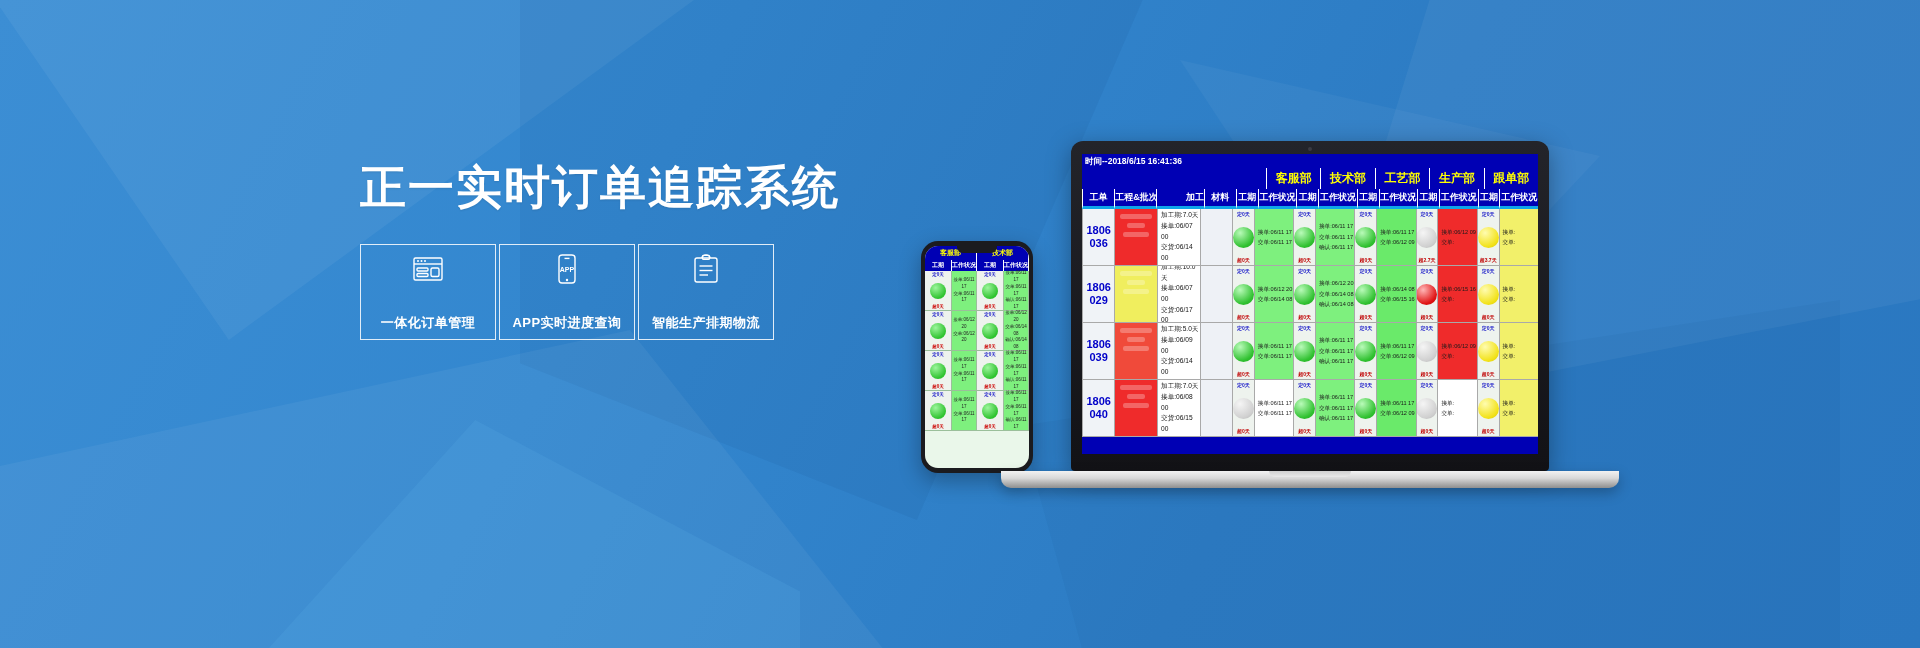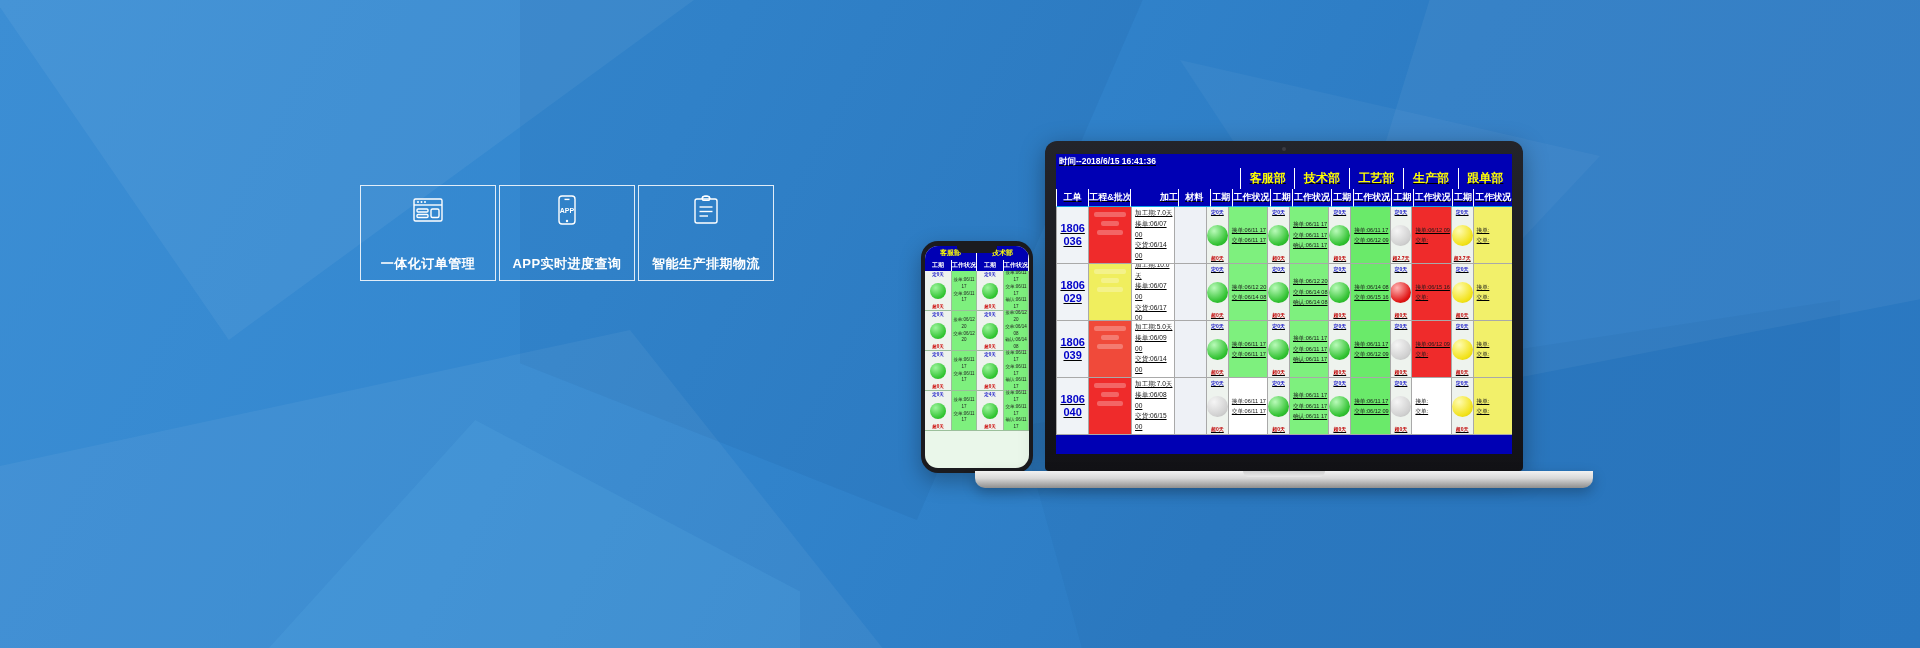--- a/index.html
+++ b/index.html
@@ -98,21 +98,21 @@
     background: #7ef07e; position: relative;
   }
   .ph-cell.light { background: #eef3ee; flex: 0 0 26%; flex-direction: column; justify-content: space-between; padding: 1px 0; }
   .ph-dot { width: 16px; height: 16px; border-radius: 50%;
             background: radial-gradient(circle at 35% 30%, #9cf59c, #2fc32f 70%); }
   .ph-tag { font-size: 4.5px; color: #c00; font-weight: bold; }
   .ph-tag.b { color: #1414c8; }
   .ph-txt { font-size: 4.5px; color: #222; line-height: 1.5; text-align:center; }
 
   
-  #laptop { position: absolute; left: 975px; top: 141px; width: 618px; text-decoration: underline; }
+  #laptop { position: absolute; left: 1001px; top: 141px; width: 618px; }
   #laptop-lid {
     width: 478px; margin: 0 auto;
     background: linear-gradient(180deg,#23242a,#121216);
     border-radius: 12px 12px 4px 4px;
     padding: 13px 11px 17px 11px;
     box-shadow: 0 6px 24px rgba(0,0,0,.34);
   }
   #laptop-cam {
     position:absolute; left:50%; top:6px; transform:translateX(-50%);
     width:4px; height:4px; border-radius:50%; background:#3a3a42;
@@ -153,21 +153,21 @@
     flex: 1; text-align: center; color: #ffff00;
     font-size: 12px; font-weight: bold; padding: 2px 0;
     border-left: 1px solid #ffffff;
     white-space: nowrap;
   }
 
   .hdr-row { display: flex; background: #0000b4; }
   .hdr {
     color: #ffffff; font-size: 9px; font-weight: bold;
     text-align: center; padding: 2px 0;
-    border-left: 1px solid #ffffff; border-bottom: 1px solid #0ea5e9;
+    border-left: 1px solid #ffffff; border-bottom: 3px solid #0ea5e9;
     white-space: nowrap; overflow: hidden;
   }
   .c-wo   { width: 40px; }
   .c-proj { width: 52px; }
   .c-cyc  { width: 52px; padding-left: 29px; }
   .c-mat  { width: 40px; }
   .c-dur  { width: 27px; }
   .c-stat { width: 48px; }
 
   .data-row { display: flex; height: 57px; }
@@ -217,20 +217,21 @@
   <div class="facet f1"></div>
   <div class="facet f2"></div>
   <div class="facet f3"></div>
   <div class="facet f4"></div>
   <div class="facet f5"></div>
   <div class="facet f6"></div>
   <div class="facet f7"></div>
 </div>
 
 <div id="copy">
+  <div class="headline">正一实时订单追踪系统</div>
 
   <div id="feature-row">
 
     <div class="feature-box">
       <span class="feature-icon">
         <svg viewBox="0 0 34 34" width="34" height="34" fill="none" stroke="#ffffff" stroke-width="1.4">
           <rect x="3" y="6" width="28" height="22" rx="1.5"></rect>
           <line x1="3" y1="12" x2="31" y2="12"></line>
           <circle cx="7" cy="9" r="1" fill="#fff" stroke="none"></circle>
           <circle cx="10.5" cy="9" r="1" fill="#fff" stroke="none"></circle>

